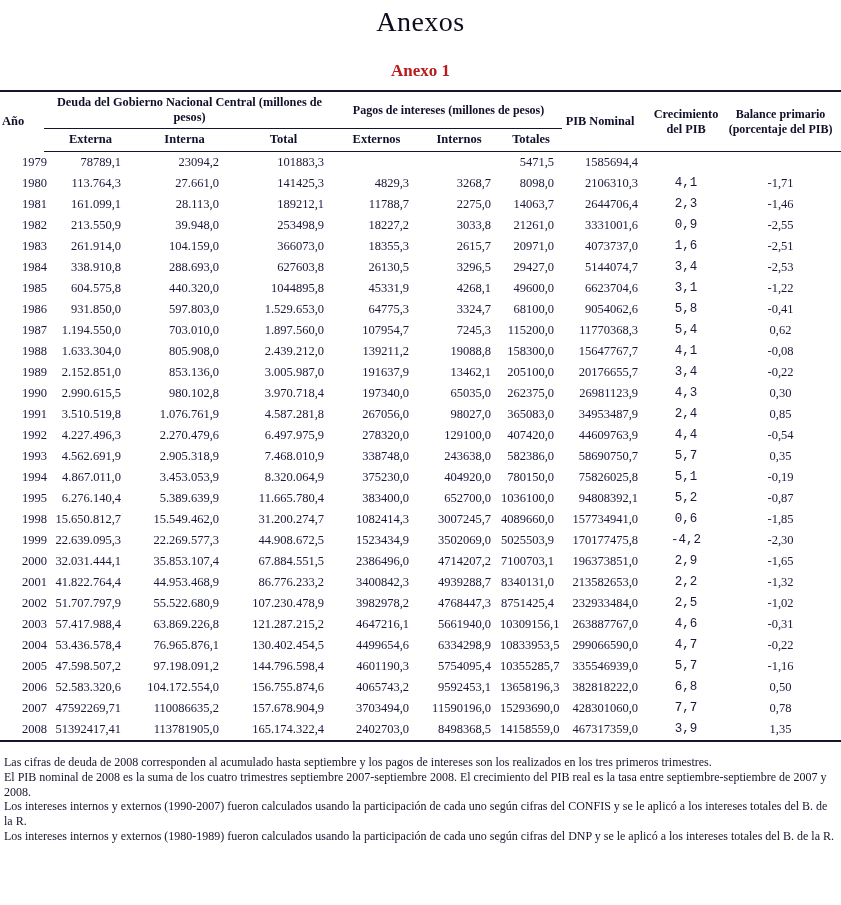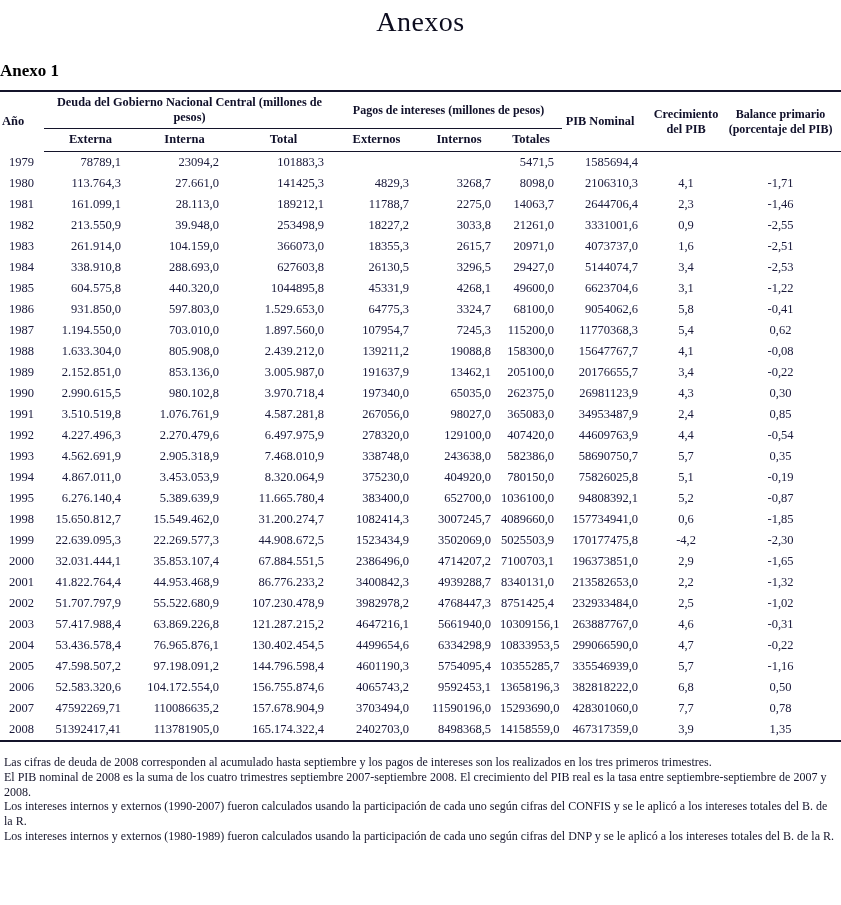--- a/index.html
+++ b/index.html
@@ -7,21 +7,21 @@
     width:841px;height:905px;overflow:hidden;
     font-family:"Liberation Serif", serif;
     color:#17172f;
     -webkit-font-smoothing:antialiased;
   }
   .page-title{
     text-align:center;font-size:28px;font-weight:normal;color:#0d0d1f;
     margin:6px 0 0 0;line-height:32px;letter-spacing:.5px;
   }
   .annex-subtitle{
-    text-align:left;font-size:17px;font-weight:bold;color:#000000;
+    text-align:center;font-size:17px;font-weight:bold;color:#b91c1c;
     margin:23px 0 0 0;line-height:20px;
   }
   table.annex{
     width:841px;margin-top:9px;border-collapse:collapse;table-layout:fixed;
     border-top:2.5px solid #14142a;
   }
   thead th{
     font-weight:bold;font-size:12.3px;color:#10102a;
     vertical-align:middle;text-align:center;padding:2px 0;line-height:15px;
   }
@@ -36,29 +36,29 @@
     border-bottom:1.4px solid #14142a;padding:3px 0 4px 0;font-size:12.5px;
   }
   th.th-span{border-bottom:1.4px solid #14142a;}
   th.th-pib{padding-right:14px;}
   th.th-balance{font-size:12px;}
   tbody td{
     font-size:12.5px;line-height:15px;padding:3px 0;color:#18183a;
     white-space:nowrap;overflow:visible;
   }
   tbody tr:last-child td{border-bottom:2px solid #14142a;}
-  .col-year{text-align:left;padding-left:9px;}
+  .col-year{text-align:left;padding-left:22px;}
   .col-externa{text-align:right;padding-right:16px;}
   .col-interna{text-align:right;padding-right:13px;}
   .col-total{text-align:right;padding-right:11px;}
   .col-externos{text-align:right;padding-right:9px;}
   .col-internos{text-align:right;padding-right:9px;}
   .col-totales{text-align:right;padding-right:8px;}
   .col-pib{text-align:right;padding-right:14px;}
-  .col-growth{text-align:center;}
+  .col-growth{text-align:center;font-family:Liberation Mono, monospace;}
   .col-balance{text-align:center;}
   .notes{
     margin-top:13px;padding:0 4px;font-size:12px;line-height:14.8px;color:#15152c;
   }
   .note{margin:0;}
   .note b{font-weight:bold;}
 </style>
 </head>
 <body>
 

